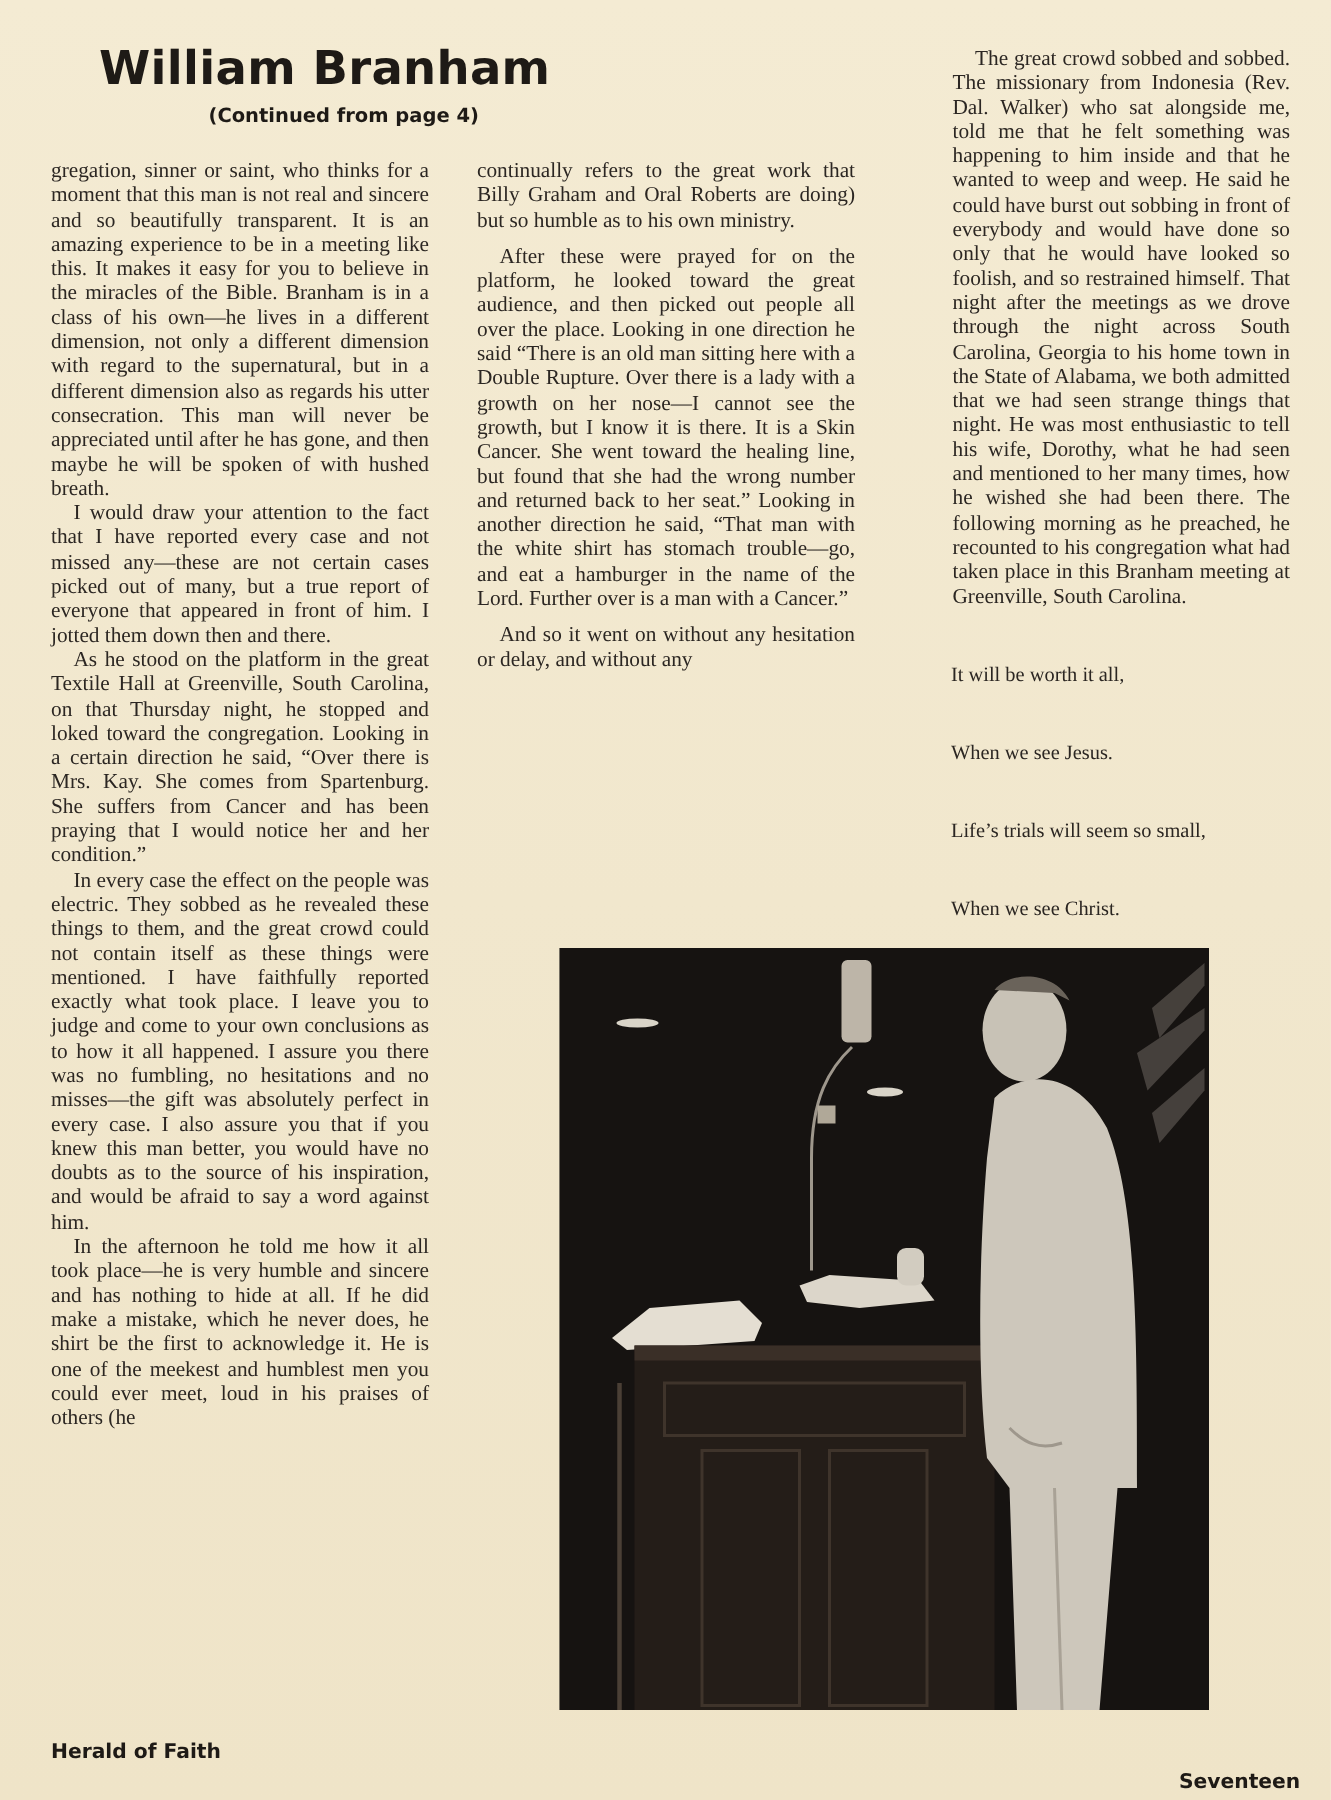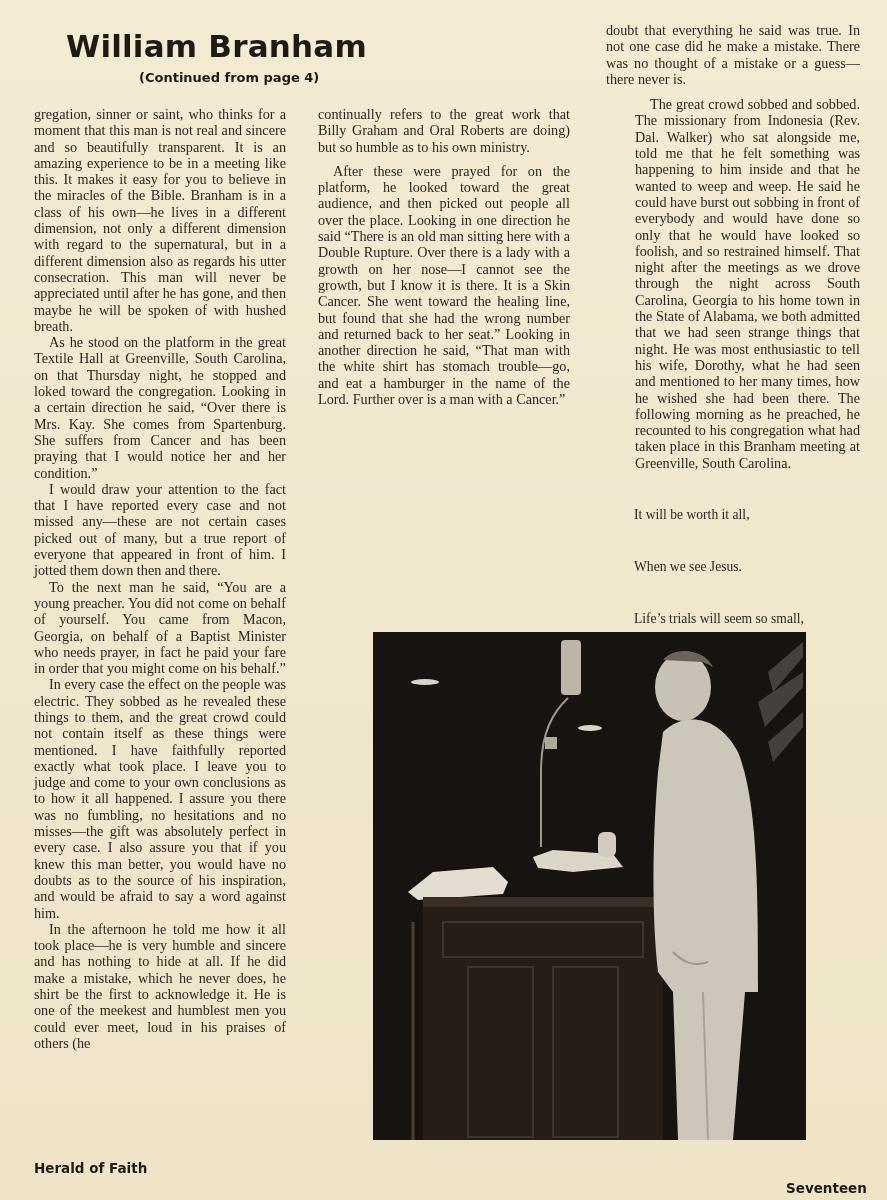--- a/index.html
+++ b/index.html
@@ -52,34 +52,33 @@
 </head>
 <body>
 
 <div class="page">
 
   <div class="title">William Branham</div>
   <div class="subtitle">(Continued from page 4)</div>
 
   <div class="col col1">
     <p class="noindent">gregation, sinner or saint, who thinks for a moment that this man is not real and sincere and so beautifully transparent. It is an amazing experience to be in a meeting like this. It makes it easy for you to believe in the miracles of the Bible. Branham is in a class of his own—he lives in a different dimension, not only a different dimension with regard to the supernatural, but in a different dimension also as regards his utter consecration. This man will never be appreciated until after he has gone, and then maybe he will be spoken of with hushed breath.</p>
+    <p>I would draw your attention to the fact that I have reported every case and not missed any—these are not certain cases picked out of many, but a true report of everyone that appeared in front of him. I jotted them down then and there.</p>
     <p>As he stood on the platform in the great Textile Hall at Greenville, South Carolina, on that Thursday night, he stopped and loked toward the congregation. Looking in a certain direction he said, “Over there is Mrs. Kay. She comes from Spartenburg. She suffers from Cancer and has been praying that I would notice her and her condition.”</p>
-    <p>I would draw your attention to the fact that I have reported every case and not missed any—these are not certain cases picked out of many, but a true report of everyone that appeared in front of him. I jotted them down then and there.</p>
-    <p>To the next man he said, “You are a young preacher. You did not come on behalf of yourself. You came from Macon, Georgia, on behalf of a Baptist Minister who needs prayer, in fact he paid your fare in order that you might come on his behalf.”</p>
     <p>In every case the effect on the people was electric. They sobbed as he revealed these things to them, and the great crowd could not contain itself as these things were mentioned. I have faithfully reported exactly what took place. I leave you to judge and come to your own conclusions as to how it all happened. I assure you there was no fumbling, no hesitations and no misses—the gift was absolutely perfect in every case. I also assure you that if you knew this man better, you would have no doubts as to the source of his inspiration, and would be afraid to say a word against him.</p>
     <p>In the afternoon he told me how it all took place—he is very humble and sincere and has nothing to hide at all. If he did make a mistake, which he never does, he shirt be the first to acknowledge it. He is one of the meekest and humblest men you could ever meet, loud in his praises of others (he</p>
   </div>
 
   <div class="col col2">
     <p class="noindent">continually refers to the great work that Billy Graham and Oral Roberts are doing) but so humble as to his own ministry.</p>
     <p class="gap">After these were prayed for on the platform, he looked toward the great audience, and then picked out people all over the place. Looking in one direction he said “There is an old man sitting here with a Double Rupture. Over there is a lady with a growth on her nose—I cannot see the growth, but I know it is there. It is a Skin Cancer. She went toward the healing line, but found that she had the wrong number and returned back to her seat.” Looking in another direction he said, “That man with the white shirt has stomach trouble—go, and eat a hamburger in the name of the Lord. Further over is a man with a Cancer.”</p>
+    <p class="gap">And so it went on without any hesitation or delay, and without any</p>
   </div>
 
   <div class="col col3">
-    <p class="noindent">doubt that everything he said was true. In not one case did he make a mistake. There was no thought of a mistake or a guess—there never is.</p>
     <p class="gap">The great crowd sobbed and sobbed. The missionary from Indonesia (Rev. Dal. Walker) who sat alongside me, told me that he felt something was happening to him inside and that he wanted to weep and weep. He said he could have burst out sobbing in front of everybody and would have done so only that he would have looked so foolish, and so restrained himself. That night after the meetings as we drove through the night across South Carolina, Georgia to his home town in the State of Alabama, we both admitted that we had seen strange things that night. He was most enthusiastic to tell his wife, Dorothy, what he had seen and mentioned to her many times, how he wished she had been there. The following morning as he preached, he recounted to his congregation what had taken place in this Branham meeting at Greenville, South Carolina.</p>
     <div class="poem">
       <div>It will be worth it all,</div>
       <div>When we see Jesus.</div>
       <div>Life’s trials will seem so small,</div>
       <div>When we see Christ.</div>
       <div>One glimpse of His dear face,</div>
       <div>All sorrows will erase,</div>
       <div>So bravely run the race,</div>
       <div>Till we see Christ.</div>

